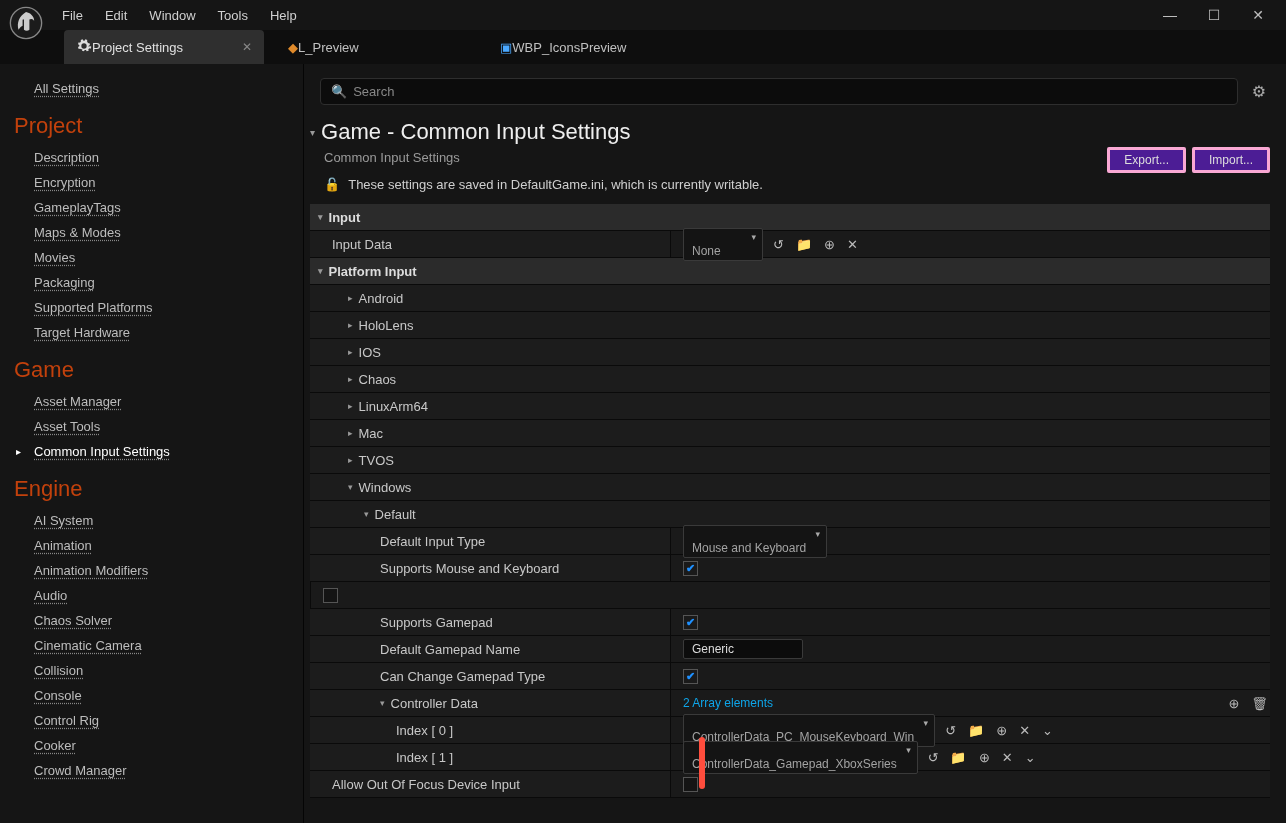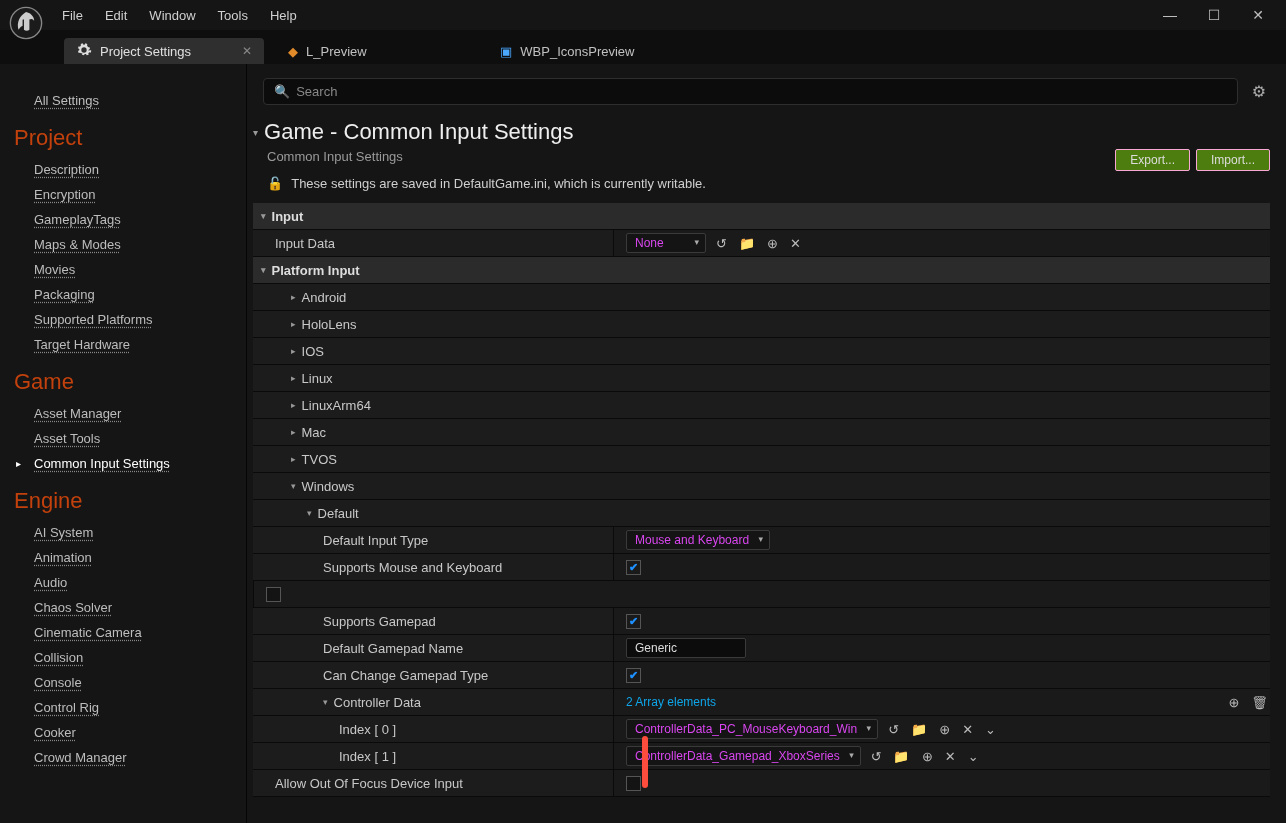--- a/index.html
+++ b/index.html
@@ -8,63 +8,63 @@
 
 .title-bar { height:30px; background:#151515; display:flex; align-items:center; padding:0 6px; }
 .logo { width:36px; height:36px; margin:4px 8px 0 2px; display:flex; align-items:center; justify-content:center; position:relative; top:6px; }
 .menu { display:flex; gap:2px; color:#d0d0d0; }
 .menu-item { padding:4px 10px; cursor:default; }
 .win-buttons { margin-left:auto; display:flex; gap:16px; padding-right:8px; color:#bdbdbd; }
 .win-btn { width:28px; text-align:center; cursor:default; font-size:14px; }
 
 
 .tab-row { height:34px; background:#0e0e0e; display:flex; align-items:flex-end; padding-left:64px; gap:12px; }
-.tab { display:flex; align-items:center; gap:8px; padding:6px 12px; background:#242424; border-radius:4px 4px 0 0; color:#e0e0e0; height:26px; min-width:200px; position:relative; }
+.tab { display:flex; align-items:center; padding:6px 12px; background:#242424; border-radius:4px 4px 0 0; color:#e0e0e0; height:34px; min-width:200px; position:relative; }
 .tab.active { background:#2f2f2f; }
 .tab.sec { background:transparent; color:#c0c0c0; }
 .tab-close { margin-left:auto; color:#888; font-size:12px; }
 
 
 .main { display:flex; height:calc(100% - 64px); background:#151515; }
-.sidebar { width:247px; background:#151515; border-right:1px solid #050505; padding:24px 14px 12px 14px; overflow-y:auto; position:relative; }
+.sidebar { width:304px; background:#151515; border-right:1px solid #050505; padding:12px 14px 12px 14px; overflow-y:auto; position:relative; }
 .sidebar::-webkit-scrollbar{width:10px}
 .sidebar::-webkit-scrollbar-thumb{background:#3a3a3a;border-radius:5px}
 .sidebar-link { color:#bfbfbf; padding:5px 0 5px 20px; cursor:default; text-decoration:underline dotted; text-underline-offset:3px; text-decoration-color:#888; display:block; }
 .sidebar-head { font-size:22px; color:#c2410c; padding:12px 0 6px 0; font-weight:400; }
 .sidebar-child { padding-left:20px; color:#bdbdbd; }
 .sidebar-child.active { color:#fff; position:relative; }
 .sidebar-child.active::before { content:"▸"; position:absolute; left:2px; color:#fff; font-size:10px; top:7px; }
 .all-link{ padding-left:20px; }
 
 
 .content { flex:1; background:#151515; display:flex; flex-direction:column; position:relative; }
 .search-row { display:flex; align-items:center; padding:14px 16px 10px 16px; gap:10px; }
 .search-box { flex:1; display:flex; align-items:center; background:#0c0c0c; border:1px solid #2e2e2e; border-radius:4px; padding:5px 10px; color:#888; }
 .gear { color:#aaa; font-size:16px; cursor:default; padding:0 4px; }
 .section-title-row { display:flex; align-items:center; padding:4px 16px 2px 6px; }
 .section-title { font-size:22px; color:#eee; font-weight:400; }
 .tri-open::before{content:"▾"; font-size:10px; color:#999; margin-right:6px; position:relative; top:-3px;}
 .subtxt { color:#9a9a9a; padding:2px 16px 8px 20px; }
 .btnrow { margin-left:auto; display:flex; gap:6px; }
-.btn { background:#4d7c0f; border:1px solid #f9a8d4; color:#ddd; padding:3px 14px; border-radius:2px; font-size:12px; cursor:default; }
+.btn { background:#4c1d95; border:3px solid #f9a8d4; color:#ddd; padding:3px 14px; border-radius:2px; font-size:12px; cursor:default; }
 .saved-row { display:flex; align-items:center; gap:8px; padding:4px 16px 12px 20px; color:#cfcfcf; font-size:13px; }
 
 
 .prop-wrap { padding:0 16px 0 6px; overflow-y:auto; flex:1; position:relative; }
 .prop-wrap::-webkit-scrollbar{width:10px}
 .prop-wrap::-webkit-scrollbar-thumb{background:#3a3a3a;border-radius:5px}
 .prow { display:flex; align-items:center; height:27px; border-bottom:1px solid #0a0a0a; }
 .prow.header { background:#2b2b2b; font-weight:600; color:#ddd; }
 .prow.sub { background:#1c1c1c; }
 .pcell-l { width:360px; display:flex; align-items:center; height:100%; padding-left:8px; }
 .pcell-r { flex:1; display:flex; align-items:center; gap:8px; height:100%; padding-left:12px; background:#1a1a1a; border-left:1px solid #0a0a0a; }
 .prow.header .pcell-r, .prow.platform .pcell-r { background:transparent; border-left:none; }
 .ind1{padding-left:22px} .ind2{padding-left:38px} .ind3{padding-left:54px} .ind4{padding-left:70px} .ind5{padding-left:86px}
 .tri{ font-size:9px; color:#999; margin-right:6px; }
-.dropdown { background:#141414; border:1px solid #3a3a3a; color:#d946ef; padding:2px 20px 2px 8px; border-radius:2px; position:relative; min-width:80px; font-size:12px; }
+.dropdown { background:#141414; border:1px solid #3a3a3a; color:#a3a3a3; padding:15px 20px 2px 8px; border-radius:2px; position:relative; min-width:80px; font-size:12px; }
 .dropdown::after{content:"▾"; position:absolute; right:6px; top:3px; color:#aaa; font-size:9px;}
 .chk { width:15px; height:15px; border:1px solid #555; background:#141414; display:inline-flex; align-items:center; justify-content:center; }
 .chk.on { background:#1a1a1a; }
 .chk.on::after{content:"✔"; color:#1e90ff; font-size:11px; font-weight:bold;}
 .txtinput { background:#0c0c0c; border:1px solid #3a3a3a; color:#ddd; padding:2px 8px; width:120px; border-radius:2px; font-size:12px; }
 .iconbtn { color:#bbb; font-size:13px; cursor:default; padding:0 2px; }
 .red-marker { position:absolute; left:395px; width:6px; background:#ff4d3d; border-radius:3px; height:52px; top:533px; z-index:5; }
 .arraytxt{ color:#0ea5e9; font-size:12px; }
 .search-ico{ margin-right:6px; color:#888; }
 svg.ic-logo { width:34px; height:34px; }
@@ -127,20 +127,21 @@
     <a class="sidebar-link sidebar-child">Target Hardware</a>
 
     <div class="sidebar-head">Game</div>
     <a class="sidebar-link sidebar-child">Asset Manager</a>
     <a class="sidebar-link sidebar-child">Asset Tools</a>
     <a class="sidebar-link sidebar-child active">Common Input Settings</a>
 
     <div class="sidebar-head">Engine</div>
     <a class="sidebar-link sidebar-child">AI System</a>
     <a class="sidebar-link sidebar-child">Animation</a>
+    <a class="sidebar-link sidebar-child">Animation Modifiers</a>
     <a class="sidebar-link sidebar-child">Audio</a>
     <a class="sidebar-link sidebar-child">Chaos Solver</a>
     <a class="sidebar-link sidebar-child">Cinematic Camera</a>
     <a class="sidebar-link sidebar-child">Collision</a>
     <a class="sidebar-link sidebar-child">Console</a>
     <a class="sidebar-link sidebar-child">Control Rig</a>
     <a class="sidebar-link sidebar-child">Cooker</a>
     <a class="sidebar-link sidebar-child">Crowd Manager</a>
   </div>
 
@@ -216,21 +217,21 @@
       <div class="prow sub platform">
           <div class="pcell-l ind2">
             <span class="tri">▸</span>
             <span>IOS</span>
           </div>
           <div class="pcell-r"></div>
         </div>
       <div class="prow sub platform">
           <div class="pcell-l ind2">
             <span class="tri">▸</span>
-            <span>Linux</span>
+            <span>Chaos</span>
           </div>
           <div class="pcell-r"></div>
         </div>
       <div class="prow sub platform">
           <div class="pcell-l ind2">
             <span class="tri">▸</span>
             <span>LinuxArm64</span>
           </div>
           <div class="pcell-r"></div>
         </div>

